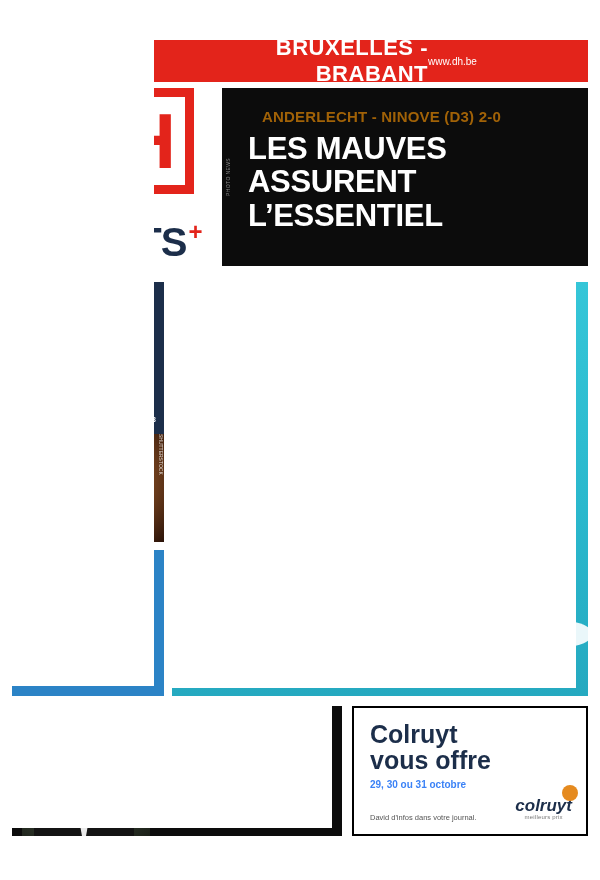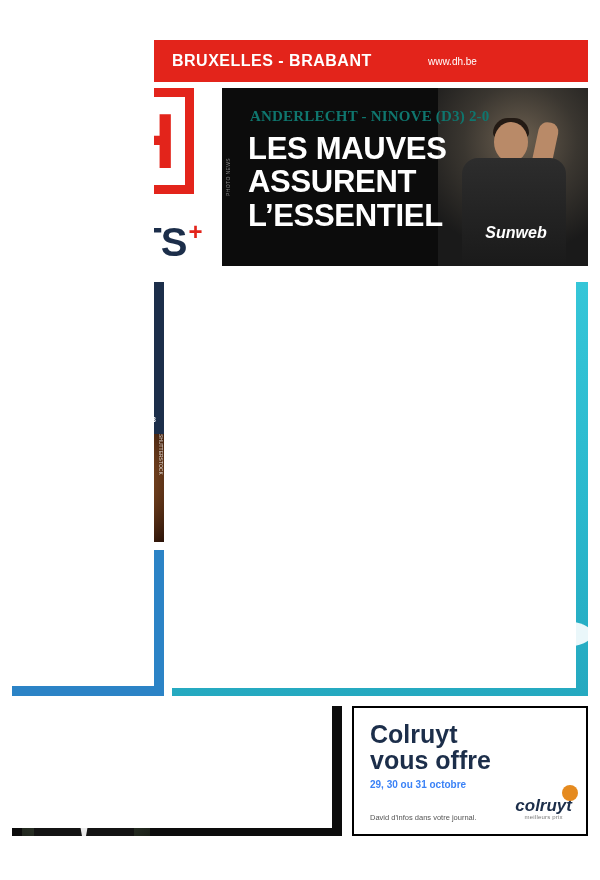--- a/index.html
+++ b/index.html
@@ -28,22 +28,22 @@
   }
   .topbar .date {
     font-size: 9px;
     font-weight: bold;
     padding-left: 14px;
     width: 160px;
     letter-spacing: .1px;
   }
   .topbar .region {
     flex: 1;
-    text-align: left;
-    font-size: 16px;
+    text-align: right;
+    font-size: 22px;
     font-weight: bold;
     letter-spacing: .5px;
   }
   .topbar .site {
     width: 160px;
     text-align: left;
     padding-right: 16px;
     font-size: 10px;
     font-weight: normal;
   }
@@ -144,24 +144,23 @@
     position: absolute; left: 0; top: 0;
     width: 12px; height: 178px;
     background: #0c0c0c; color: #8a8a8a;
     font-size: 5px; letter-spacing: .4px;
     writing-mode: vertical-rl;
     transform: rotate(180deg);
     display: flex; align-items: center; justify-content: center;
     padding: 4px 0;
   }
   .ander .kicker {
-    position: absolute; left: 28px; top: 20px;
-    color: #0f766e; font-size: 15px; font-weight: bold;
+    position: absolute; left: 40px; top: 20px;
+    color: #a16207; font-size: 15px; font-weight: bold;
     letter-spacing: .2px;
-    font-family: Liberation Serif, serif;
   }
   .ander .headline {
     position: absolute; left: 26px; top: 44px;
     color: #ffffff; font-size: 31px; font-weight: bold;
     line-height: 1.08; letter-spacing: -.3px;
   }
   .ander .ref {
     position: absolute; left: 0; right: 0; bottom: 8px;
     text-align: center; color: #ffffff;
     font-size: 8px; font-weight: bold; letter-spacing: .3px;
@@ -402,27 +401,20 @@
     </div>
     <div class="logo-les">LES</div>
     <div class="logo-sports-wrap">
       <div class="logo-bar"></div>
       <div class="logo-sports">SPORTS</div>
       <div class="logo-plus">+</div>
     </div>
   </div>
 
   <div class="ander">
-    <div class="photo">
-      <div class="player-arm"></div>
-      <div class="player-hair"></div>
-      <div class="player-head"></div>
-      <div class="player-body"></div>
-      <div class="shirt-text">Sunweb</div>
-    </div>
     <div class="credit">PHOTO NEWS</div>
     <div class="kicker">ANDERLECHT - NINOVE (D3) 2-0</div>
     <div class="headline">
       <div>LES MAUVES</div>
       <div>ASSURENT</div>
       <div>L’ESSENTIEL</div>
     </div>
   </div>
 
   <div class="grippe">

